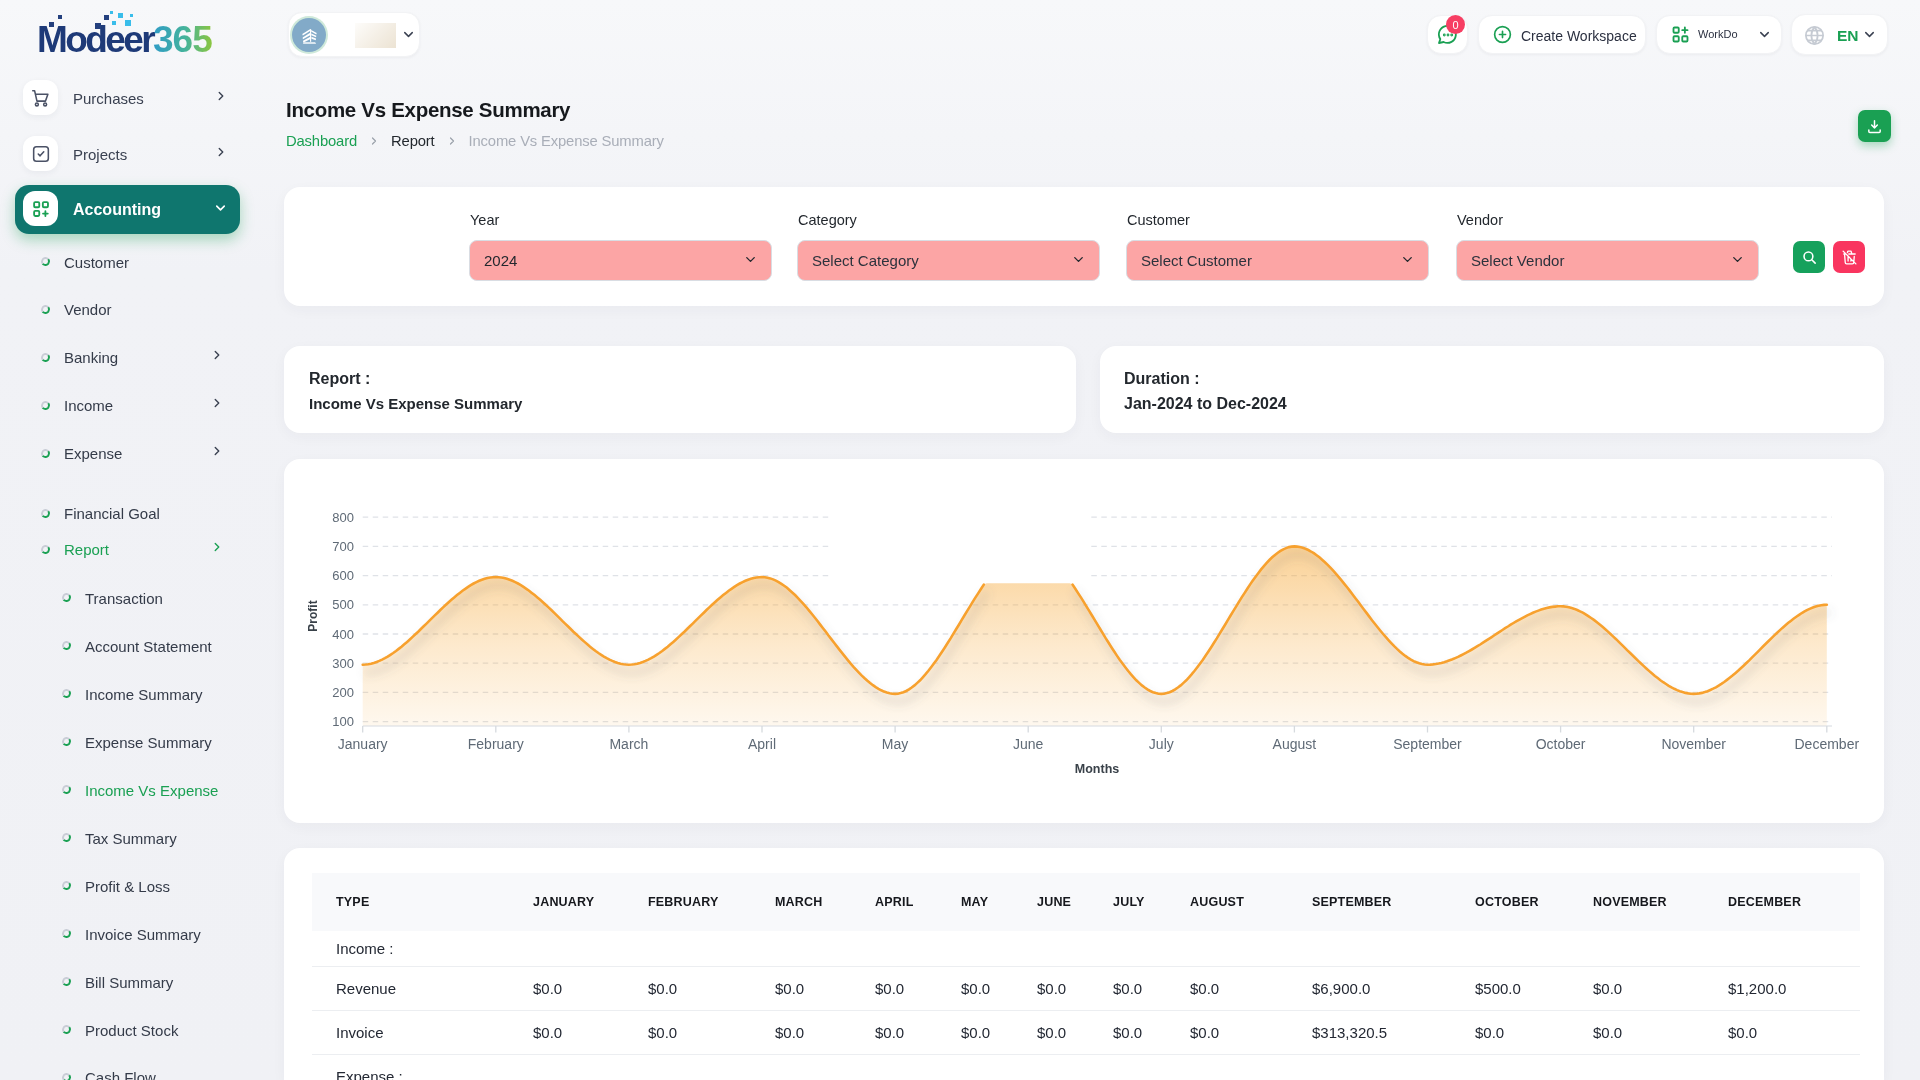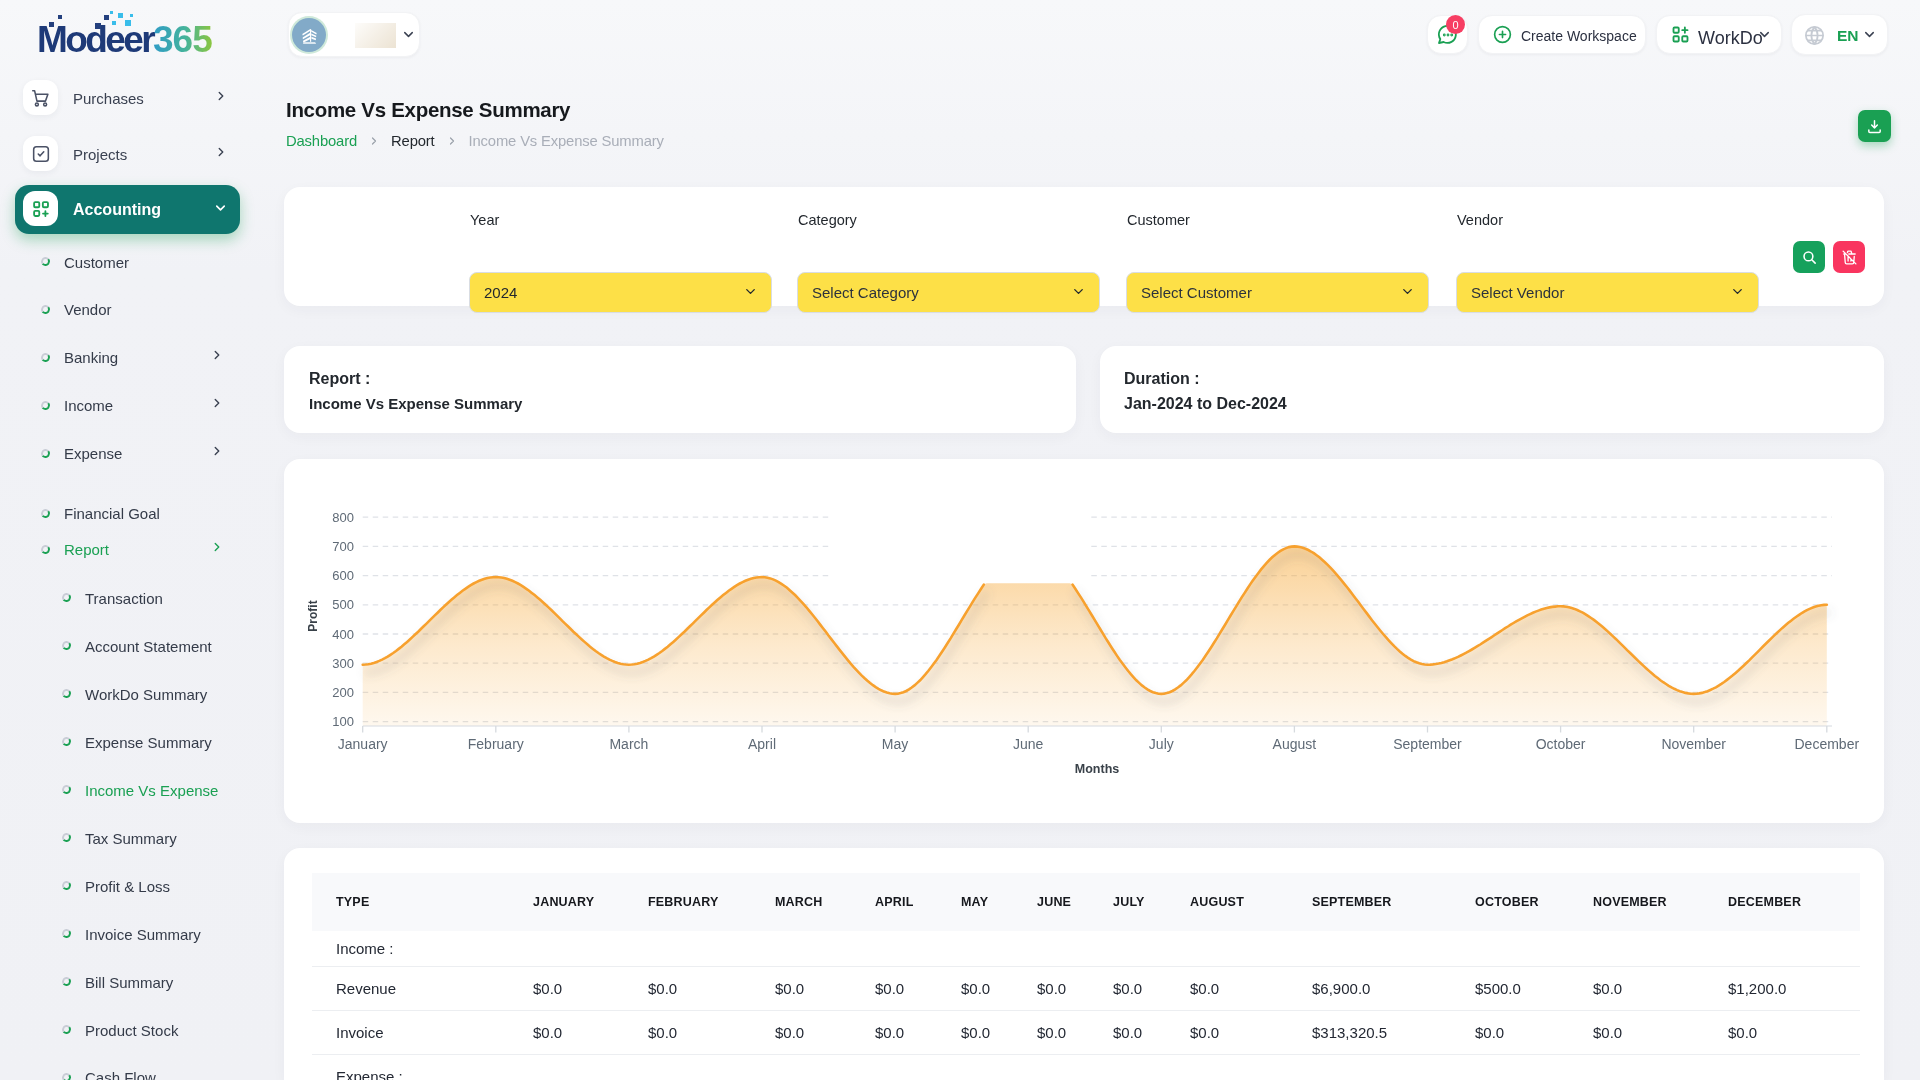--- a/index.html
+++ b/index.html
@@ -29,21 +29,21 @@
   border:2px solid #c9cdd6; border-bottom-color:#1aa053; border-right-color:#1aa053; transform:rotate(8deg);}
 .dot2 { left:62px; }
 .green { color:#1aa053 !important; }
 
 .pill { position:absolute; background:#fff; border-radius:14px; box-shadow:0 1px 3px rgba(30,40,60,.05); border:1px solid #f2f3f5;}
 
 h1.title { position:absolute; left:286px; top:98px; font-size:20.5px; font-weight:bold; color:#16191d; letter-spacing:-0.3px;}
 .crumbs { position:absolute; left:286px; top:133px; font-size:14.8px; letter-spacing:-0.15px; color:#8d939e; }
 .card { position:absolute; background:#fff; border-radius:16px; box-shadow:0 4px 14px rgba(40,50,80,.04); }
 .flabel { position:absolute; font-size:14.5px; color:#23282e; }
-.fselect { position:absolute; height:41px; border:1px solid #d9dde3; border-radius:8px; background:#fde047; font-size:15px; color:#23282e; display:flex; align-items:center; padding-left:14px;margin-top:32px; }
+.fselect { position:absolute; height:41px; border:1px solid #d9dde3; border-radius:8px; background:#fca5a5; font-size:15px; color:#23282e; display:flex; align-items:center; padding-left:14px; }
 .fselect .sel-chev { position:absolute; right:13px; top:50%; transform:translateY(-50%); }
 .btn-sq { position:absolute; width:32px; height:32px; border-radius:7px; display:flex; align-items:center; justify-content:center; }
 .ib { font-weight:bold; font-size:16px; color:#23282e; }
 
 table.rep { position:absolute; left:312px; top:873px; width:1548px; border-collapse:collapse; font-size:15px; color:#232833; }
 table.rep thead th { background:#f8f9fb; font-size:12.5px; font-weight:bold; color:#16181d; text-align:left; height:58px; padding:0; letter-spacing:.2px;}
 table.rep td { padding:0; }
 table.rep tr.r1 td { height:35px; }
 table.rep tr.rb td { height:44px; border-top:1px solid #eceef1; }
 </style>
@@ -145,21 +145,21 @@
 <div class="sub-item" style="top:573.5px">
       <span class="dot dot2"></span>
       <div class="sub-label sub2-label">Transaction</div>
     </div>
 <div class="sub-item" style="top:621.5px">
       <span class="dot dot2"></span>
       <div class="sub-label sub2-label">Account Statement</div>
     </div>
 <div class="sub-item" style="top:669.5px">
       <span class="dot dot2"></span>
-      <div class="sub-label sub2-label">WorkDo Summary</div>
+      <div class="sub-label sub2-label">Income Summary</div>
     </div>
 <div class="sub-item" style="top:765.5px">
       <span class="dot dot2"></span>
       <div class="sub-label sub2-label green">Income Vs Expense</div>
     </div>
 <div class="sub-item" style="top:717.5px">
       <span class="dot dot2"></span>
       <div class="sub-label sub2-label">Expense Summary</div>
     </div>
 <div class="sub-item" style="top:813.5px">
@@ -223,21 +223,21 @@
     </svg></span>
 <span class="abs" style="left:1521px;top:28px;font-size:14px;color:#2b3040;">Create Workspace</span>
 
 <div class="pill" style="left:1656px;top:15px;width:126px;height:39px;"></div>
 <span class="abs" style="left:1670px;top:24px;"><svg width="21" height="21" viewBox="0 0 24 24" fill="none" stroke="#1aa053" stroke-width="2.1" stroke-linecap="round" stroke-linejoin="round">
       <rect x="4" y="4" width="6" height="6" rx="1.2"></rect>
       <rect x="4" y="14" width="6" height="6" rx="1.2"></rect>
       <rect x="14" y="14" width="6" height="6" rx="1.2"></rect>
       <path d="M17 4v6M14 7h6"></path>
     </svg></span>
-<span class="abs" style="left:1698px;top:28px;font-size:18px;color:#2b3040;">WorkDo</span>
+<span class="abs" style="left:1698px;top:28px;font-size:11px;color:#2b3040;">WorkDo</span>
 <span class="abs" style="left:1757px;top:27px;"><svg width="15" height="15" viewBox="0 0 24 24" fill="none" stroke="#3a4151" stroke-width="2.3" stroke-linecap="round" stroke-linejoin="round">
       <path d="M6 9l6 6 6-6"></path>
     </svg></span>
 
 <div class="pill" style="left:1791px;top:14px;width:97px;height:41px;"></div>
 <span class="abs" style="left:1803px;top:24px;"><svg width="23" height="23" viewBox="0 0 24 24" fill="none" stroke="#c6cbd3" stroke-width="1.8">
       <circle cx="12" cy="12" r="9"></circle>
       <path d="M3 12h18M12 3a14 14 0 0 1 0 18M12 3a14 14 0 0 0 0 18M4.5 7h15M4.5 17h15"></path>
     </svg></span>
 <span class="abs" style="left:1837px;top:27px;font-size:15.5px;font-weight:bold;color:#1aa053;">EN</span>

